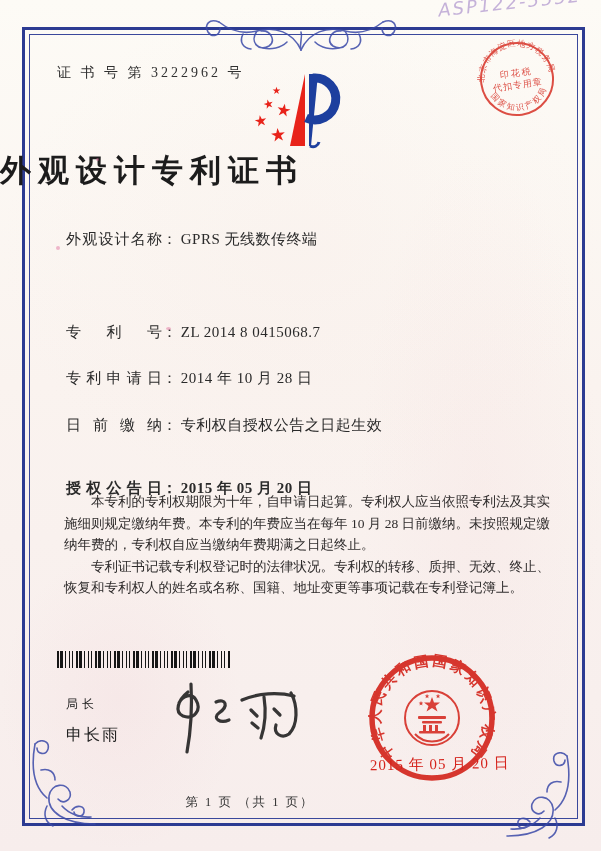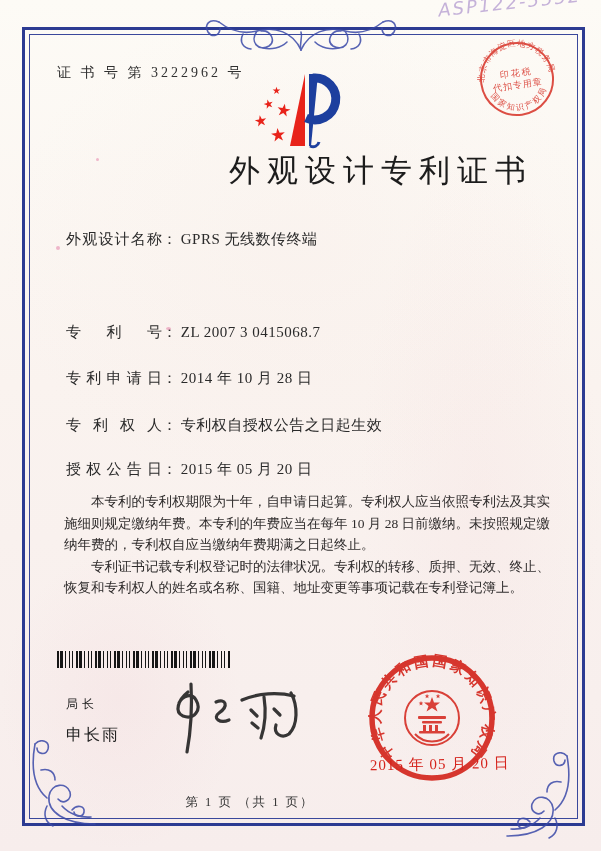--- a/index.html
+++ b/index.html
@@ -14,22 +14,22 @@
       linear-gradient(180deg,#fdfbf6 0%, #faf3ef 45%, #f7edec 100%);
     color:#262626;
   }
   
   .border-outer { position:absolute; left:22px; top:27px; width:563px; height:799px;
     border:3px solid #2c3b92; }
   .border-inner { position:absolute; left:29px; top:34px; width:549px; height:785px;
     border:1px solid #3a489c; }
   
   .cert-no { position:absolute; left:57px; top:64px; font-size:14px; letter-spacing:3px; color:#303030; }
-  .title { position:absolute; left:0; top:150px; width:533px; text-align:right;
-    font-size:31px; font-weight:normal; letter-spacing:7px; color:#1c1c1c; }
+  .title { position:absolute; left:0; top:150px; width:533px; text-align:left;
+    font-size:31px; font-weight:bold; letter-spacing:7px; color:#1c1c1c; }
   
   .logo { position:absolute; left:250px; top:70px; width:100px; height:82px; }
   .logo .star { position:absolute; color:#e8231a; line-height:1; font-family:"DejaVu Sans",sans-serif; }
   
   .field { position:absolute; left:66px; font-size:15px; color:#2a2a2a; white-space:nowrap; }
   .flabel { display:inline-block; width:96px; text-align:justify; text-align-last:justify; }
   .fvalue { letter-spacing:.5px; }
   
   .body-text { position:absolute; left:64px; top:491px; width:486px; font-size:13.5px;
     line-height:21.5px; text-align:justify; color:#2f2c2c; }
@@ -109,31 +109,31 @@
   </div>
 
   <div class="title">外观设计专利证书</div>
 
   <div class="field" style="top:230px;">
     <span class="flabel">外观设计名称</span><span>：</span>
     <span class="fvalue">GPRS 无线数传终端</span>
   </div>
   <div class="field" style="top:323px;">
     <span class="flabel">专利号</span><span>：</span>
-    <span class="fvalue">ZL 2007 3 0415068.7</span>
+    <span class="fvalue">ZL 2014 8 0415068.7</span>
   </div>
   <div class="field" style="top:369px;">
     <span class="flabel">专利申请日</span><span>：</span>
     <span class="fvalue">2014 年 10 月 28 日</span>
   </div>
   <div class="field" style="top:416px;">
-    <span class="flabel">专利权人</span><span>：</span>
+    <span class="flabel">日前缴纳</span><span>：</span>
     <span class="fvalue">专利权自授权公告之日起生效</span>
   </div>
-  <div class="field" style="top:460px;">
+  <div class="field" style="top:479px;font-weight:bold;">
     <span class="flabel">授权公告日</span><span>：</span>
     <span class="fvalue">2015 年 05 月 20 日</span>
   </div>
 
   <div class="body-text">
     <p>本专利的专利权期限为十年，自申请日起算。专利权人应当依照专利法及其实施细则规定缴纳年费。本专利的年费应当在每年 10 月 28 日前缴纳。未按照规定缴纳年费的，专利权自应当缴纳年费期满之日起终止。</p>
     <p>专利证书记载专利权登记时的法律状况。专利权的转移、质押、无效、终止、恢复和专利权人的姓名或名称、国籍、地址变更等事项记载在专利登记簿上。</p>
   </div>
 
   <div class="barcode"></div>

